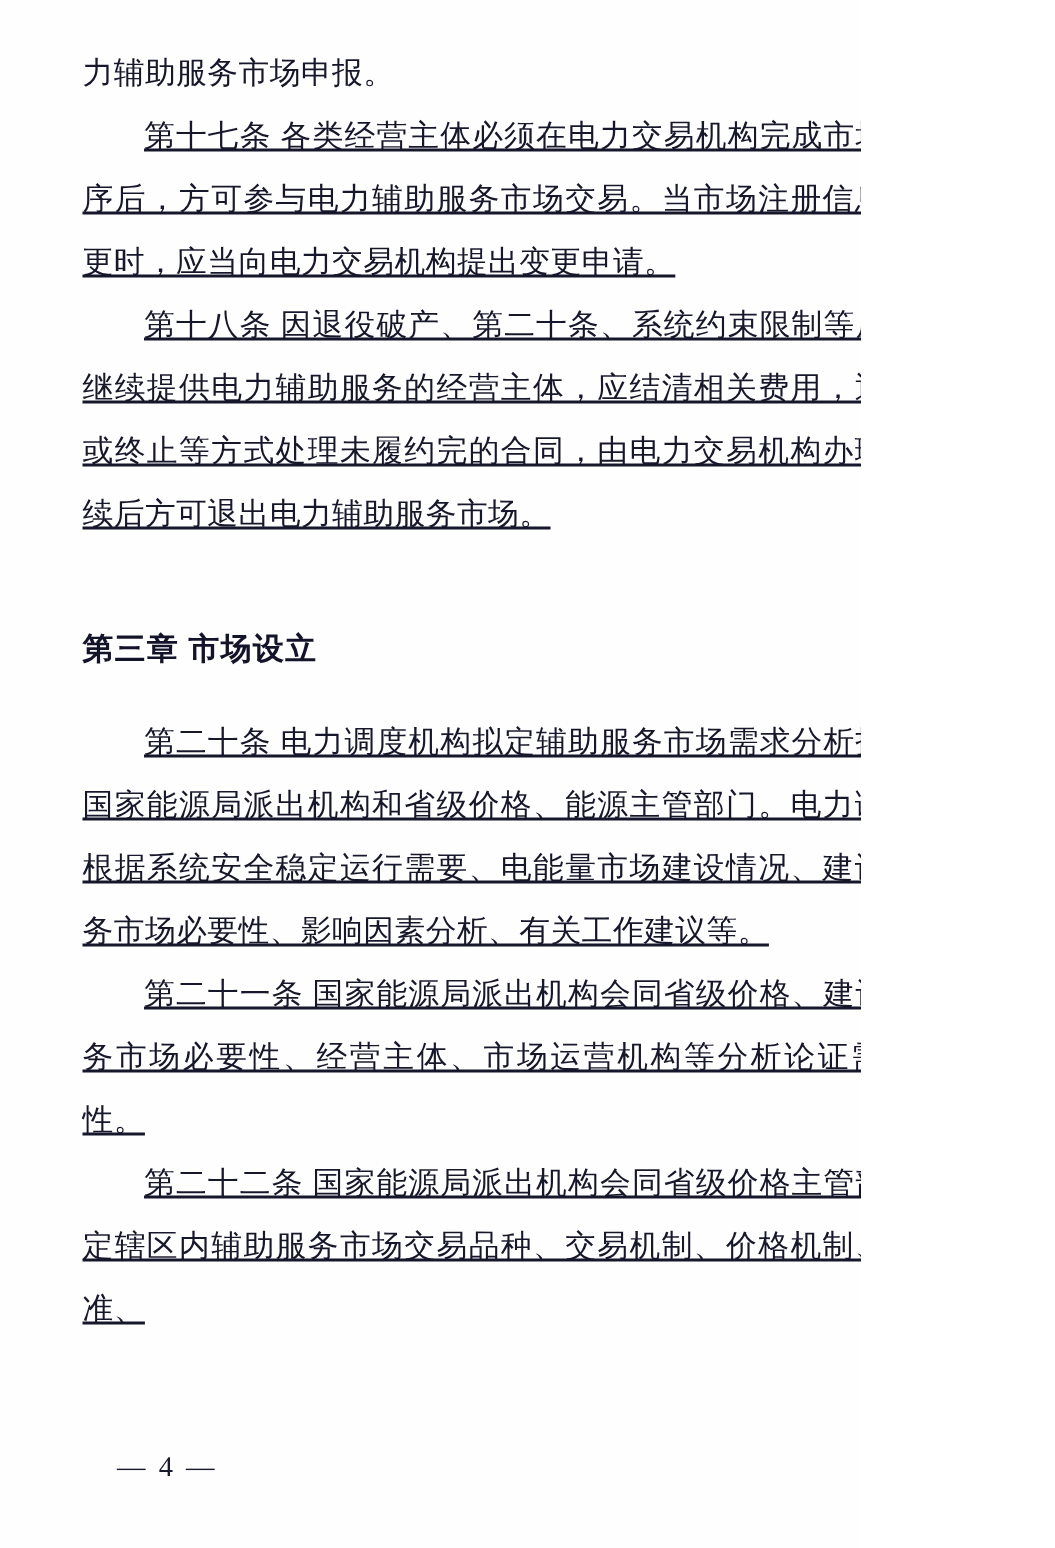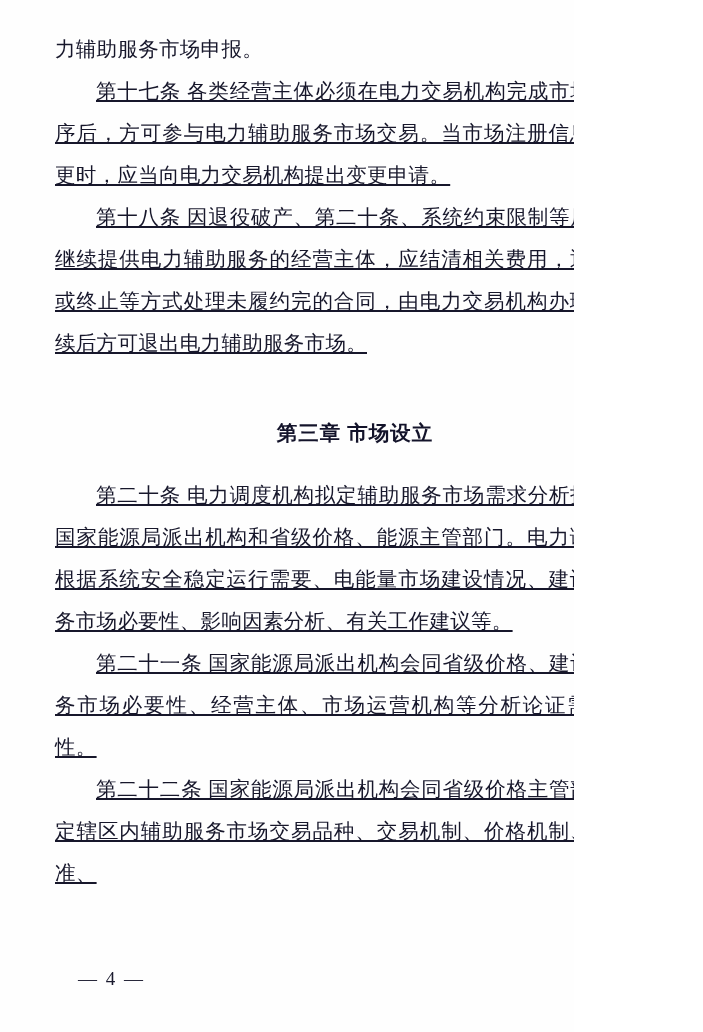--- a/index.html
+++ b/index.html
@@ -32,21 +32,21 @@
     letter-spacing: 0.3px;
     color: #17172b;
   }
   .indent {
     text-indent: 41px;
     text-decoration: underline;
   }
   .chapter-heading {
     font-size: 20.5px;
     line-height: 42px;
-    text-align: center;
+    text-align: left;
     font-weight: bold;
     margin: 0;
     color: #13132a;
     letter-spacing: 1px;
   }
   .spacer-lg {
     height: 48px;
   }
   .spacer-md {
     height: 20px;

